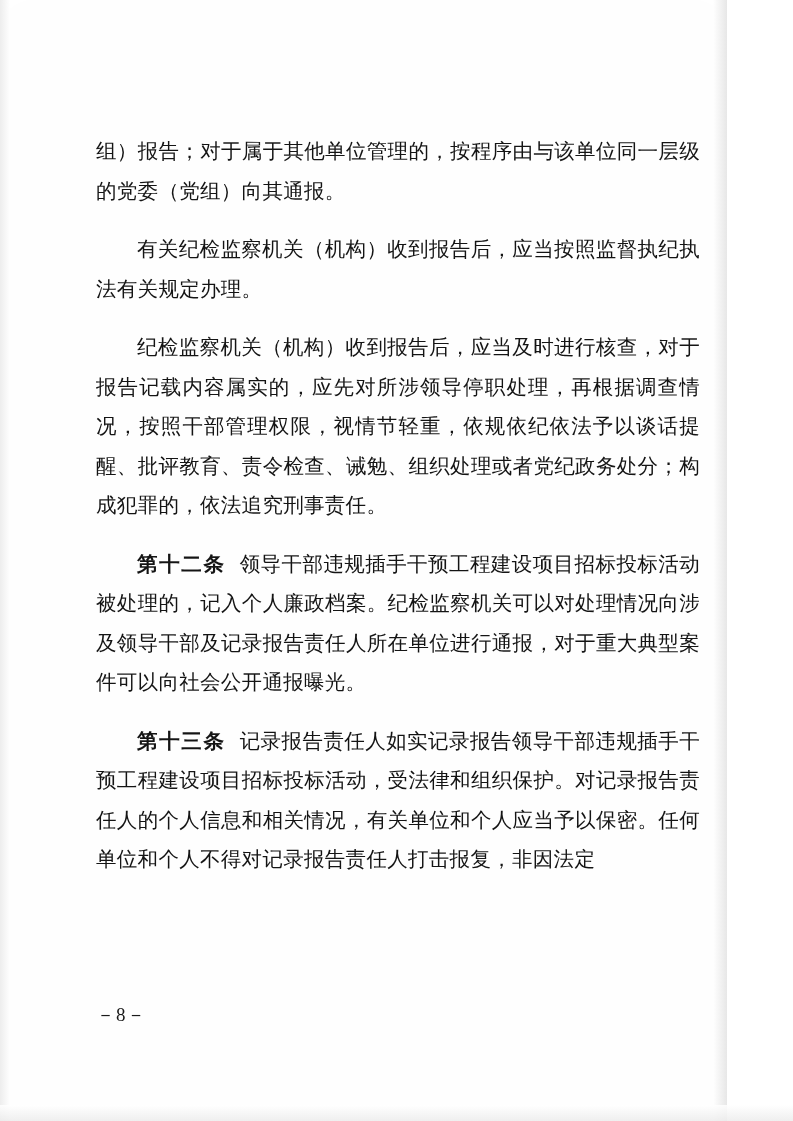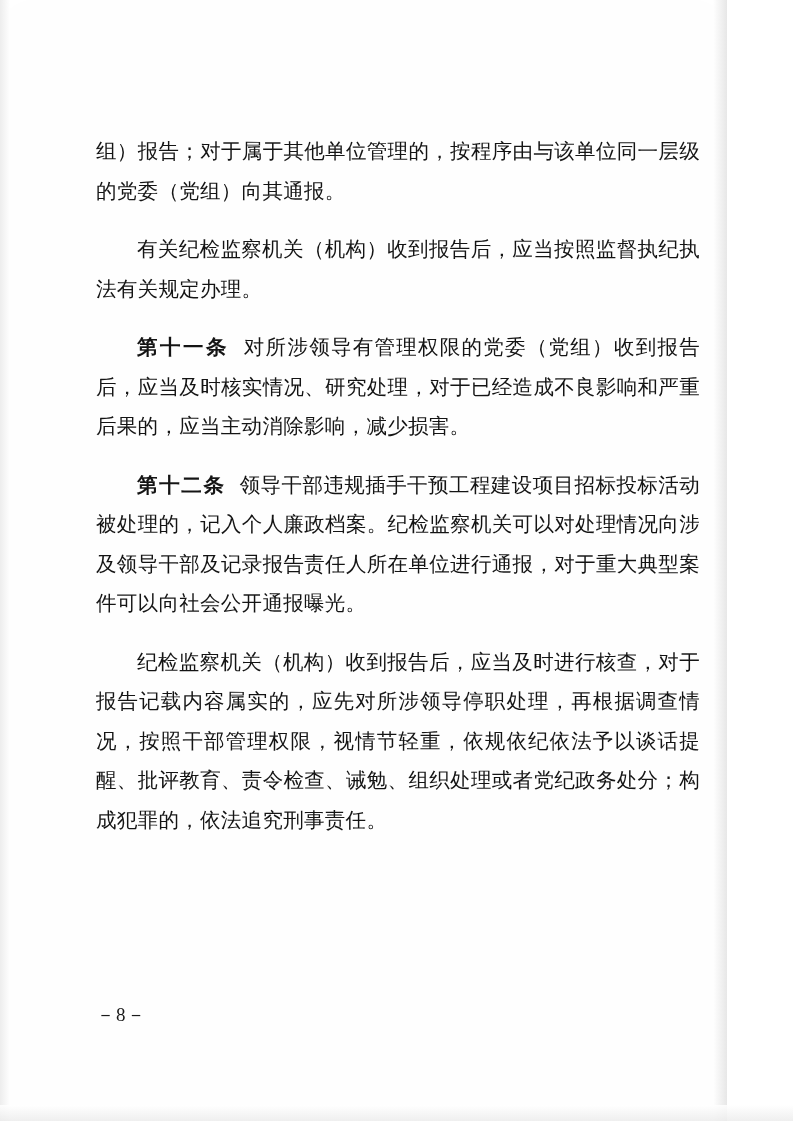--- a/index.html
+++ b/index.html
@@ -99,31 +99,31 @@
   <div class="content">
 
     <p class="para">
       <span>组）报告；对于属于其他单位管理的，按程序由与该单位同一层级的党委（党组）向其通报。</span>
     </p>
 
     <p class="para indent">
       <span>有关纪检监察机关（机构）收到报告后，应当按照监督执纪执法有关规定办理。</span>
     </p>
 
+
     <p class="para indent">
-      <span class="art-label">第十一条</span><span class="art-gap"></span><span>对所涉领导有管理权限的党委（党组）收到报告后，应当及时核实情况、研究处理，对于已经造成不良影响和严重后果的，应当主动消除影响，减少损害。</span>
+      <span>纪检监察机关（机构）收到报告后，应当及时进行核查，对于报告记载内容属实的，应先对所涉领导停职处理，再根据调查情况，按照干部管理权限，视情节轻重，依规依纪依法予以谈话提醒、批评教育、责令检查、诫勉、组织处理或者党纪政务处分；构成犯罪的，依法追究刑事责任。</span>
     </p>
 
     <p class="para indent">
       <span class="art-label">第十二条</span><span class="art-gap"></span><span>领导干部违规插手干预工程建设项目招标投标活动被处理的，记入个人廉政档案。纪检监察机关可以对处理情况向涉及领导干部及记录报告责任人所在单位进行通报，对于重大典型案件可以向社会公开通报曝光。</span>
     </p>
 
     <p class="para indent">
-      <span>纪检监察机关（机构）收到报告后，应当及时进行核查，对于报告记载内容属实的，应先对所涉领导停职处理，再根据调查情况，按照干部管理权限，视情节轻重，依规依纪依法予以谈话提醒、批评教育、责令检查、诫勉、组织处理或者党纪政务处分；构成犯罪的，依法追究刑事责任。</span>
+      <span class="art-label">第十三条</span><span class="art-gap"></span><span>记录报告责任人如实记录报告领导干部违规插手干预工程建设项目招标投标活动，受法律和组织保护。对记录报告责任人的个人信息和相关情况，有关单位和个人应当予以保密。任何单位和个人不得对记录报告责任人打击报复，非因法定</span>
     </p>
-
 
   </div>
 
   <div class="footer">
     <span class="page-number">－8－</span>
   </div>
 </div>
 
 </body></html>

